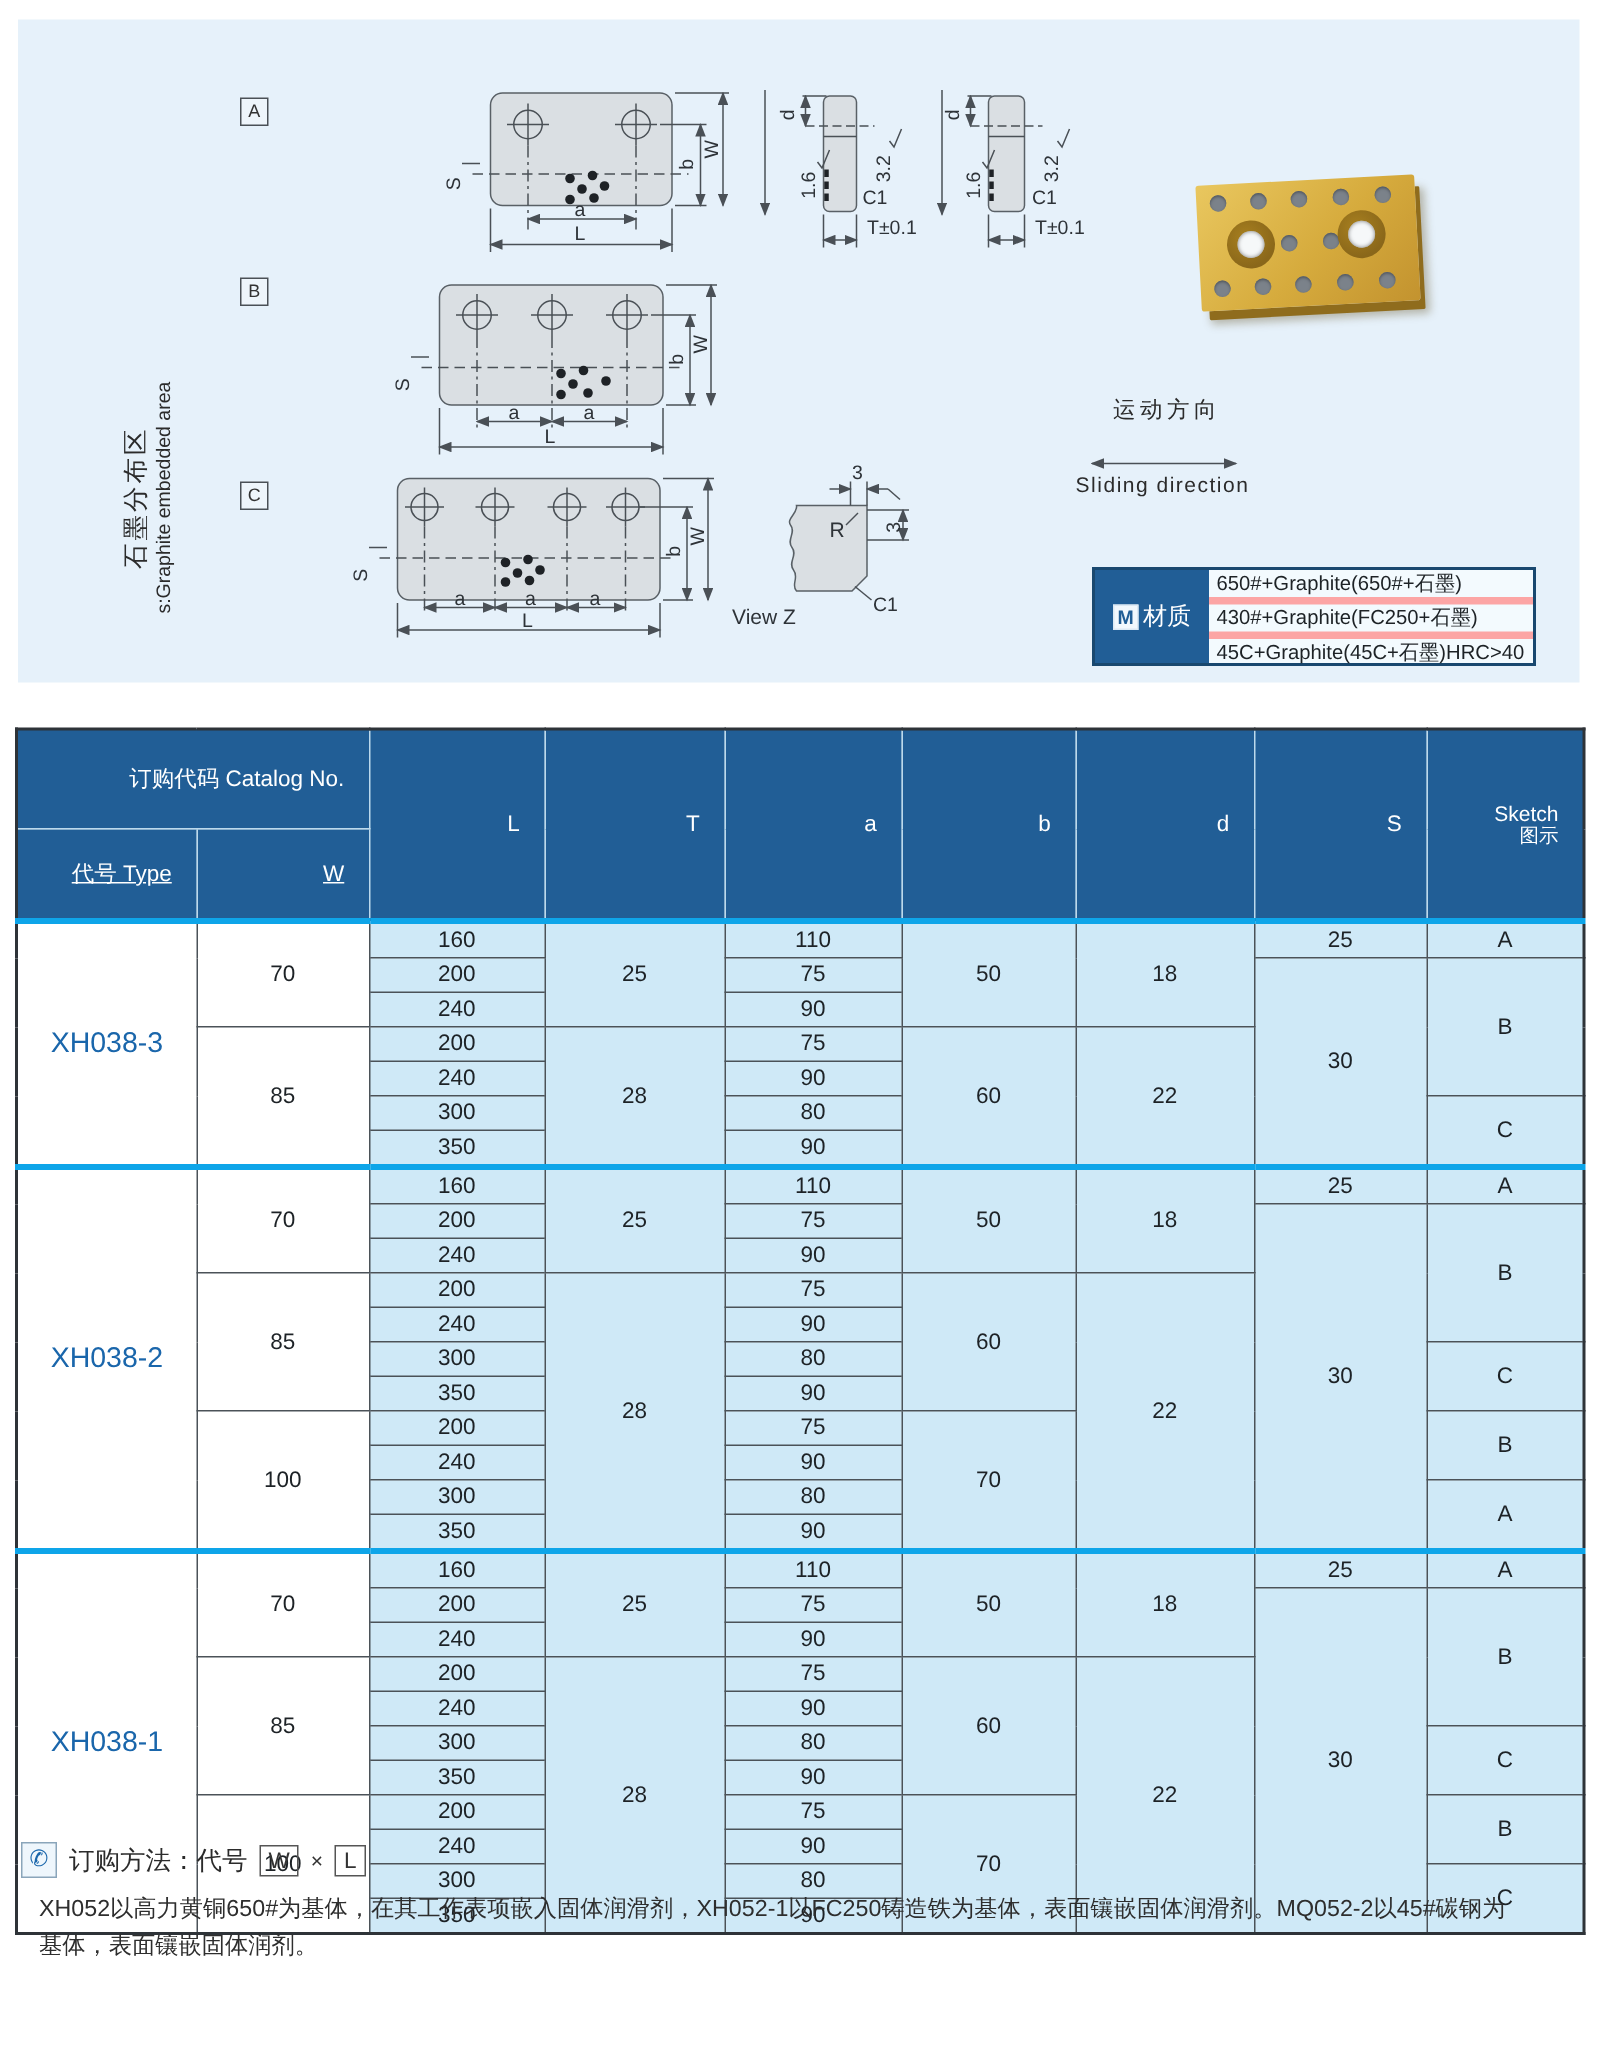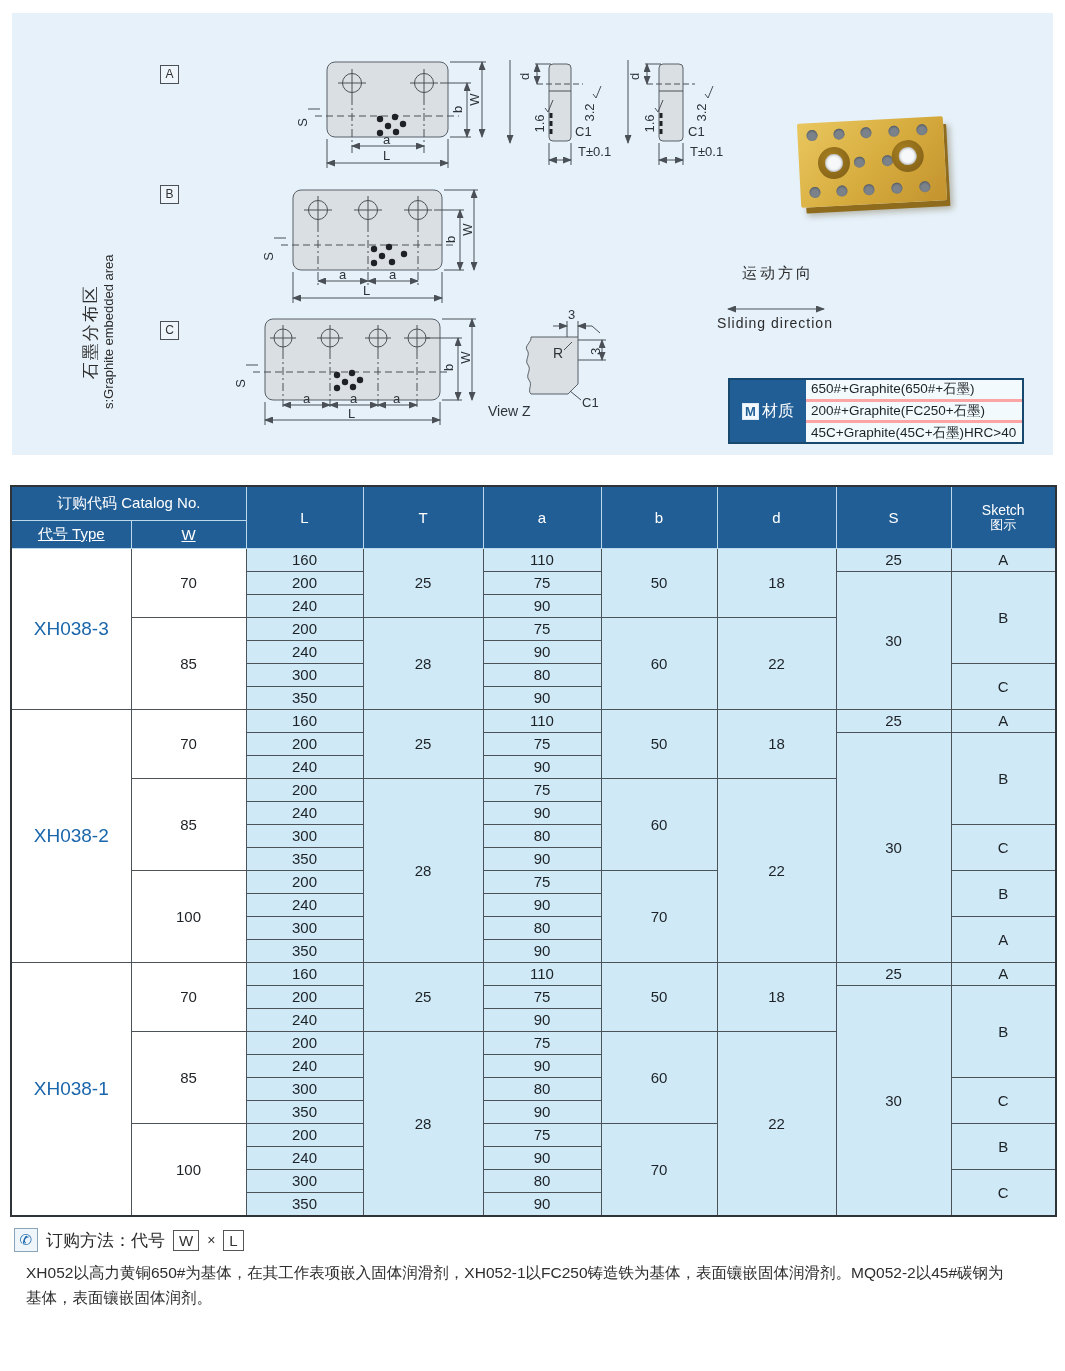--- a/index.html
+++ b/index.html
@@ -39,35 +39,35 @@
 
   
   .mat{position:absolute;left:716px;top:365px;width:296px;height:66px;display:flex;
        border:2px solid #19486f;background:#f3fafe;box-sizing:border-box;}
   .mat-left{width:76px;background:#215e96;color:#fff;display:flex;align-items:center;
             justify-content:center;gap:3px;font-size:16px;}
   .m-box{display:inline-block;border:1px solid #dce9f4;background:#f2f8fd;color:#215e96;
          font-weight:bold;font-size:13px;line-height:15px;padding:0 2px;}
   .mat-rows{flex:1;display:flex;flex-direction:column;}
   .mat-row{flex:1;display:flex;align-items:center;padding-left:5px;font-size:13.5px;
-           color:#1d2226;border-bottom:3px solid #fca5a5;}
+           color:#1d2226;border-bottom:5px solid #fca5a5;}
   .mat-row:last-child{border-bottom:none;}
 
   
   table.spec{position:absolute;left:10px;top:485px;width:1045px;border-collapse:collapse;
              table-layout:fixed;border:2px solid #2e3338;}
   .spec th{background:#215e96;color:#fff;font-weight:normal;font-size:15px;
-           border:1px solid #bcd9ec;padding:0;}
+           border:1px solid #bcd9ec;padding:16px;text-align:right;}
   .spec thead tr:first-child th{height:33px;}
   .spec thead tr:last-child th{height:27px;text-decoration:underline;}
   .spec td{border:1px solid #4b5258;background:#cfe9f7;height:22px;line-height:22px;
            text-align:center;font-size:15px;color:#1d2226;padding:0;}
   .spec td.type{background:#fff;color:#1a66ab;font-size:19px;}
   .spec td.wcol{background:#fff;}
-  .spec tr.sec-start td{border-top:1px solid #0ea5e9;text-align:center;}
+  .spec tr.sec-start td{border-top:4px solid #0ea5e9;text-align:center;}
   .sk2{font-size:13px;line-height:1.15;display:block;}
   .sk1{font-size:14px;line-height:1.2;display:block;}
 
   
   .footer{position:absolute;left:14px;top:1228px;width:1036px;}
   .order-line{display:flex;align-items:center;gap:8px;}
   .tel-box{width:22px;height:22px;border:1px solid #8aa5ba;background:#eef6fc;color:#1a66ab;
            font-size:15px;text-align:center;line-height:22px;}
   .order-label{font-size:17px;color:#2b2b2b;}
   .wl-box{border:1.5px solid #555;padding:0 5px;font-size:15px;color:#333;line-height:19px;}
@@ -328,21 +328,21 @@
     <div class="slide-cn">运动方向</div>
     <div class="slide-en">Sliding direction</div>
 
     <div class="mat">
       <div class="mat-left">
         <span class="m-box">M</span>
         <span>材质</span>
       </div>
       <div class="mat-rows">
         <div class="mat-row">650#+Graphite(650#+石墨)</div>
-        <div class="mat-row">200#+Graphite(FC250+石墨)</div>
+        <div class="mat-row">430#+Graphite(FC250+石墨)</div>
         <div class="mat-row">45C+Graphite(45C+石墨)HRC&gt;40</div>
       </div>
     </div>
   </div>
 
   <table class="spec">
     <colgroup>
       <col style="width:120px">
         <col style="width:115px">
         <col style="width:117px">

